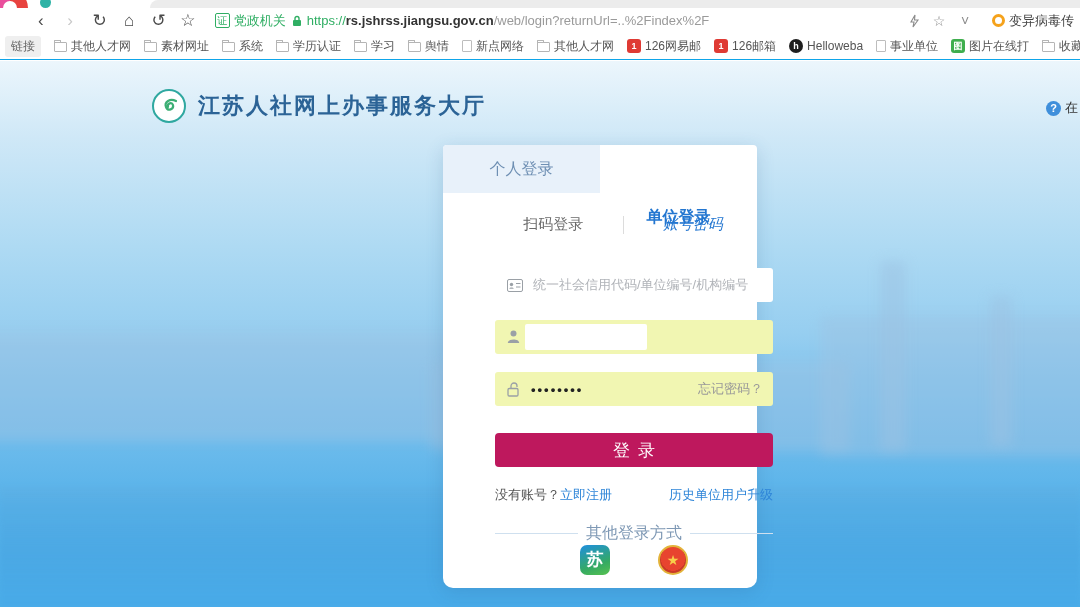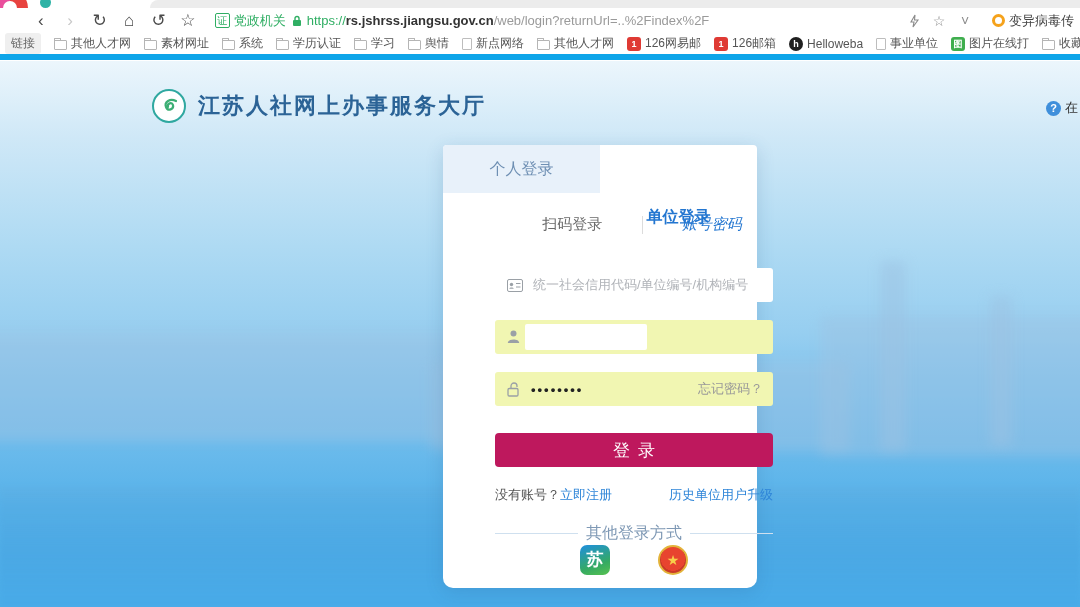--- a/index.html
+++ b/index.html
@@ -25,21 +25,21 @@
   .site-label { color:#2fae63; margin-right:6px; }
   .url-scheme { color:#2fae63; }
   .url-host { color:#333; font-weight:bold; }
   .url-path { color:#9a9a9a; }
   .tb-right { display:flex; align-items:center; margin-left:auto; }
   .tb-right .nav-ic { font-size:14px; width:26px; color:#8a8a8a; }
   .ticker { display:flex; align-items:center; margin-left:14px; width:88px; overflow:hidden; }
   .ticker-ic { width:13px; height:13px; border-radius:50%; border:3px solid #f5a21b; margin-right:4px; flex:0 0 auto; }
   .ticker-text { font-size:13px; color:#444; white-space:nowrap; }
 
-  .bookmarks { position:absolute; left:0; top:33px; width:1080px; height:27px; background:#fff; border-bottom:6px solid #0ea5e9;
+  .bookmarks { position:absolute; left:0; top:33px; width:1080px; height:27px; background:#fff; border-bottom:1px solid #0ea5e9;
     display:flex; align-items:center; padding-left:5px; gap:13px; overflow:hidden; white-space:nowrap; }
   .bm { display:flex; align-items:center; gap:4px; font-size:12px; color:#555; flex:0 0 auto; cursor:pointer; }
   .bm-ic { flex:0 0 auto; display:inline-block; }
   .bm-chip { background:#efefef; border-radius:3px; padding:2px 6px; color:#666; }
   .bm-folder { width:13px; height:10px; border:1px solid #b5b5b5; border-radius:1px; position:relative; margin-top:2px; }
   .bm-folder::before { content:''; position:absolute; left:-1px; top:-3px; width:5px; height:2px; border:1px solid #b5b5b5; border-bottom:none; border-radius:1px 1px 0 0; }
   .bm-page { width:10px; height:12px; border:1px solid #bdbdbd; border-radius:1px; }
   .bm-app { width:14px; height:14px; border-radius:3px; color:#fff; font-size:9px; line-height:14px; text-align:center; font-weight:bold; }
   .bm-red { background:#df3a34; }
   .bm-dark { background:#1f1f1f; border-radius:50%; }
@@ -62,21 +62,21 @@
 
   
   .card { position:absolute; left:443px; top:84px; width:314px; height:443px; background:#fff; border-radius:4px 4px 10px 10px;
     box-shadow:0 4px 18px rgba(40,90,140,.18); }
   .card-tabs { display:flex; height:48px; }
   .card-tab { flex:1; text-align:center; line-height:48px; font-size:16px; cursor:pointer; }
   .card-tab.inactive { background:#e8f1fa; color:#6e8fb3; border-radius:4px 0 0 0; }
   .card-tab.active { background:#fff; color:#2376d0; font-weight:bold; border-radius:0 4px 0 0;margin-top:48px; }
 
   .card-body { position:relative; height:395px; padding:0 52px; }
-  .subtabs { position:absolute; left:60px; top:22px; width:278px; display:flex; align-items:flex-end; }
+  .subtabs { position:absolute; left:41px; top:22px; width:278px; display:flex; align-items:flex-end; }
   .subtab { flex:1; text-align:center; font-size:15px; cursor:pointer; }
   .subtab.inactive { color:#6b6b6b; }
   .subtab.active { color:#2376d0;font-style:italic; }
   .subtab-divider { width:1px; height:18px; background:#dcdcdc; }
 
   .field { position:absolute; left:52px; width:278px; height:34px; display:flex; align-items:center; border-radius:3px; font-size:13px; }
   .field .f-ic { margin:0 10px 0 12px; flex:0 0 auto; display:flex; }
   .field-plain { top:75px; background:#fff; }
   .placeholder { color:#b0b3b8; }
   .field-yellow { background:#f1f6b2; }

